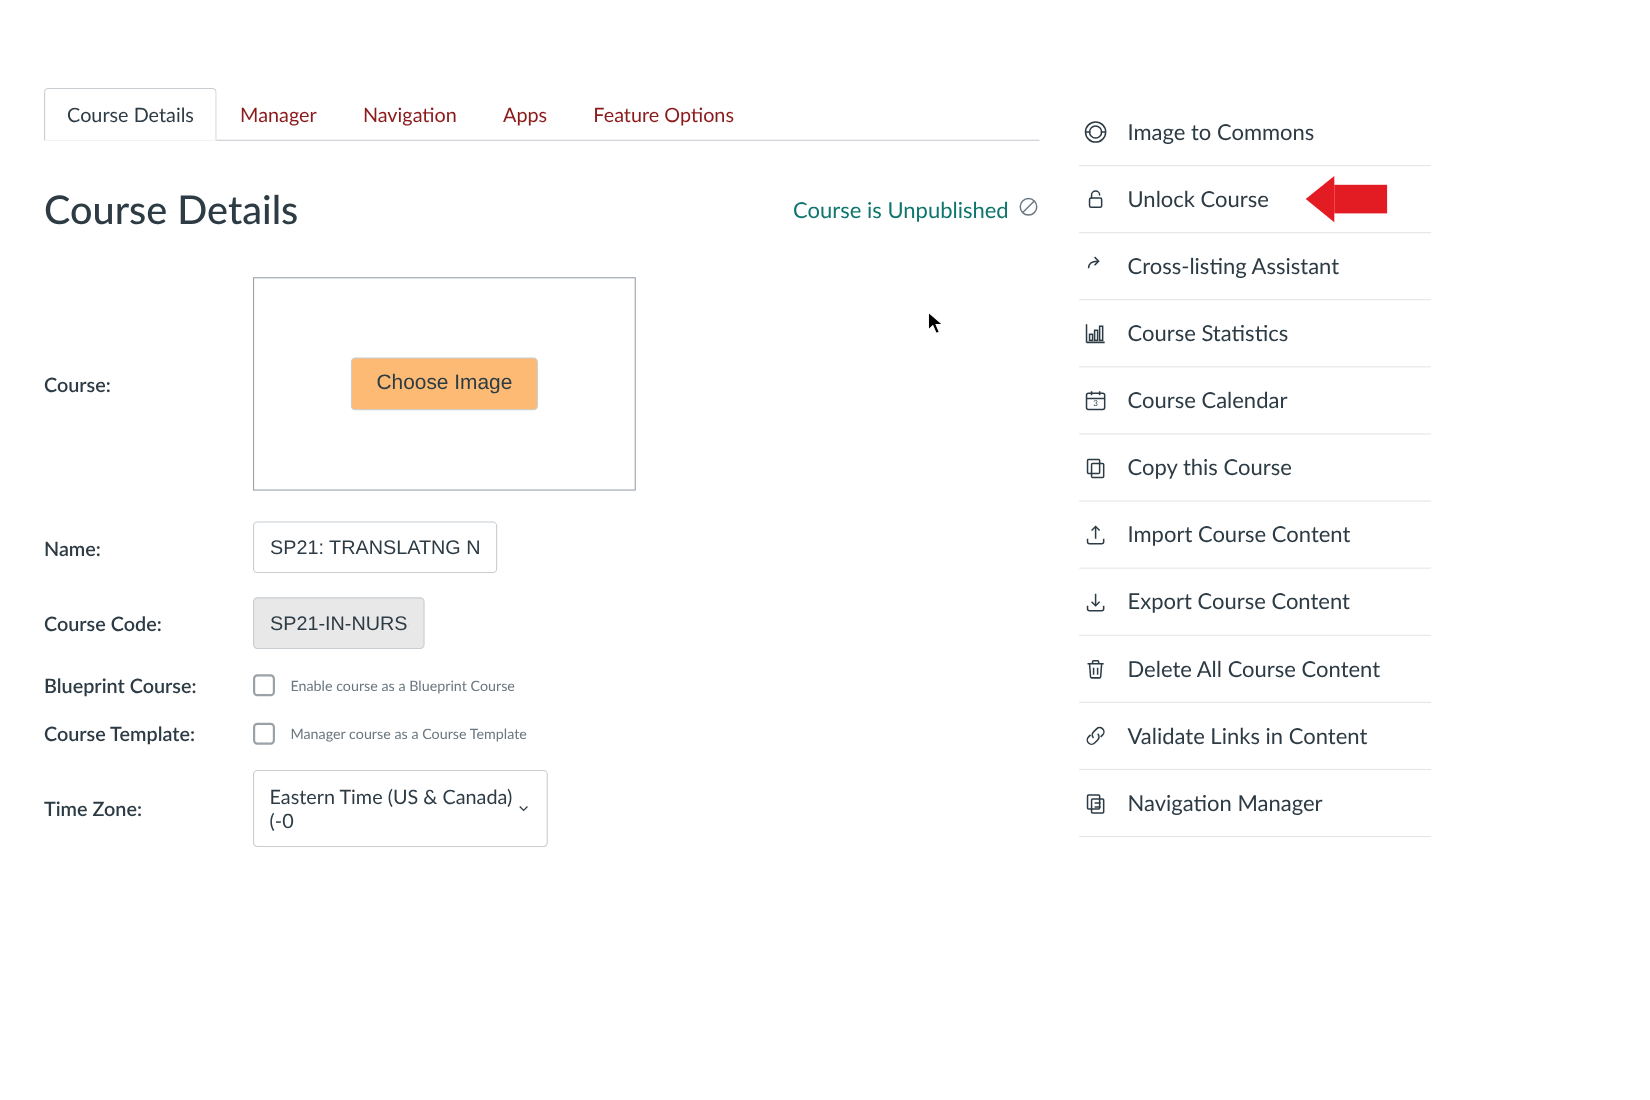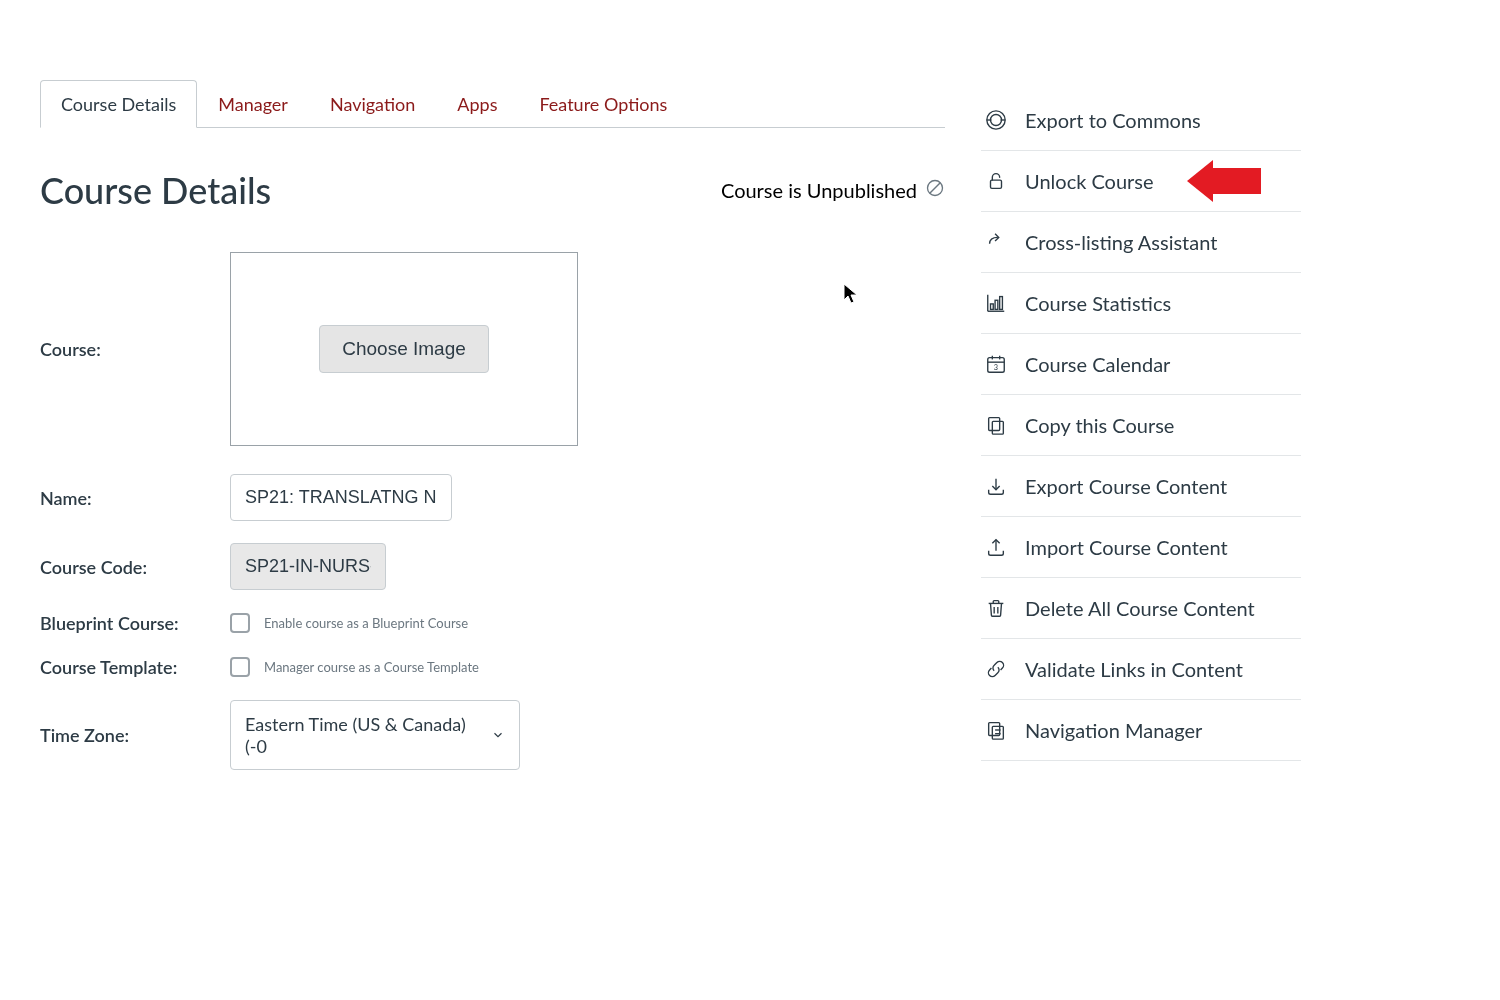--- a/index.html
+++ b/index.html
@@ -57,21 +57,21 @@
     h1 {
       font-size: 36px;
       font-weight: 500;
       color: #2D3B45;
     }
     .status {
       display: flex;
       align-items: flex-end;
       gap: 8px;
       font-size: 20px;
-      color: #000000;
+      color: #0f766e;
     }
     .status svg { width: 20px; height: 20px; }
     
     .form-row {
       display: flex;
       align-items: center;
       margin-bottom: 22px;
     }
     .form-row.top { align-items: center; }
     .form-label {
@@ -84,21 +84,21 @@
       width: 348px;
       height: 194px;
       border: 1px solid #9aa2a8;
       display: flex;
       align-items: center;
       justify-content: center;
     }
     .btn {
       padding: 12px 22px;
       font-size: 19px;
-      background: #e5e5e5;
+      background: #fdba74;
       border: 1px solid #C7CDD1;
       border-radius: 4px;
       color: #2D3B45;
       cursor: pointer;
     }
     .text-input {
       width: 222px;
       padding: 12px 14px;
       font-size: 18px;
       border: 1px solid #C7CDD1;
@@ -115,21 +115,21 @@
     }
     .checkbox-row { display: flex; align-items: center; gap: 14px; }
     .checkbox-row .cb {
       width: 20px; height: 20px;
       border: 2px solid #9aa2a8;
       border-radius: 4px;
       background: #fff;
     }
     .checkbox-row .cb-label { font-size: 13px; color: #6B7780; }
     .select {
-      width: 290px;
+      width: 268px;
       padding: 12px 14px;
       font-size: 18px;
       border: 1px solid #C7CDD1;
       border-radius: 4px;
       display: flex;
       align-items: center;
       justify-content: space-between;
       cursor: pointer;
       color: #2D3B45;
     }
@@ -250,21 +250,21 @@
 
     <div class="side-item">
       <span class="ic">
         <svg viewBox="0 0 24 24">
             <circle cx="12" cy="12" r="6"></circle>
             <circle cx="12" cy="12" r="10"></circle>
             <line x1="2" y1="12" x2="7" y2="12"></line>
             <line x1="17" y1="12" x2="22" y2="12"></line>
           </svg>
       </span>
-      <span>Export to Commons</span>
+      <span>Image to Commons</span>
     </div>
 
     <div class="side-item">
       <span class="ic">
         <svg viewBox="0 0 24 24">
             <rect x="6" y="11" width="12" height="9" rx="1.5"></rect>
             <path d="M8 11 V8 a4 4 0 0 1 8 0" stroke-linecap="round"></path>
           </svg>
       </span>
       <span>Unlock Course</span>
@@ -316,37 +316,37 @@
             <rect x="4" y="4" width="12" height="14" rx="1"></rect>
             <rect x="8" y="8" width="12" height="14" rx="1"></rect>
           </svg>
       </span>
       <span>Copy this Course</span>
     </div>
 
     <div class="side-item">
       <span class="ic">
         <svg viewBox="0 0 24 24">
+            <line x1="12" y1="16" x2="12" y2="4"></line>
+            <polyline points="8 8 12 4 16 8"></polyline>
+            <path d="M4 16 v3 a2 2 0 0 0 2 2 h12 a2 2 0 0 0 2 -2 v-3"></path>
+          </svg>
+      </span>
+      <span>Import Course Content</span>
+    </div>
+
+    <div class="side-item">
+      <span class="ic">
+        <svg viewBox="0 0 24 24">
             <line x1="12" y1="4" x2="12" y2="16"></line>
             <polyline points="8 12 12 16 16 12"></polyline>
             <path d="M4 16 v3 a2 2 0 0 0 2 2 h12 a2 2 0 0 0 2 -2 v-3"></path>
           </svg>
       </span>
       <span>Export Course Content</span>
-    </div>
-
-    <div class="side-item">
-      <span class="ic">
-        <svg viewBox="0 0 24 24">
-            <line x1="12" y1="16" x2="12" y2="4"></line>
-            <polyline points="8 8 12 4 16 8"></polyline>
-            <path d="M4 16 v3 a2 2 0 0 0 2 2 h12 a2 2 0 0 0 2 -2 v-3"></path>
-          </svg>
-      </span>
-      <span>Import Course Content</span>
     </div>
 
     <div class="side-item">
       <span class="ic">
         <svg viewBox="0 0 24 24">
             <polyline points="4 7 20 7"></polyline>
             <path d="M6 7 l1 13 a1 1 0 0 0 1 1 h8 a1 1 0 0 0 1 -1 l1 -13"></path>
             <line x1="10" y1="11" x2="10" y2="18"></line>
             <line x1="14" y1="11" x2="14" y2="18"></line>
             <path d="M9 7 V5 a1 1 0 0 1 1 -1 h4 a1 1 0 0 1 1 1 V7"></path>

